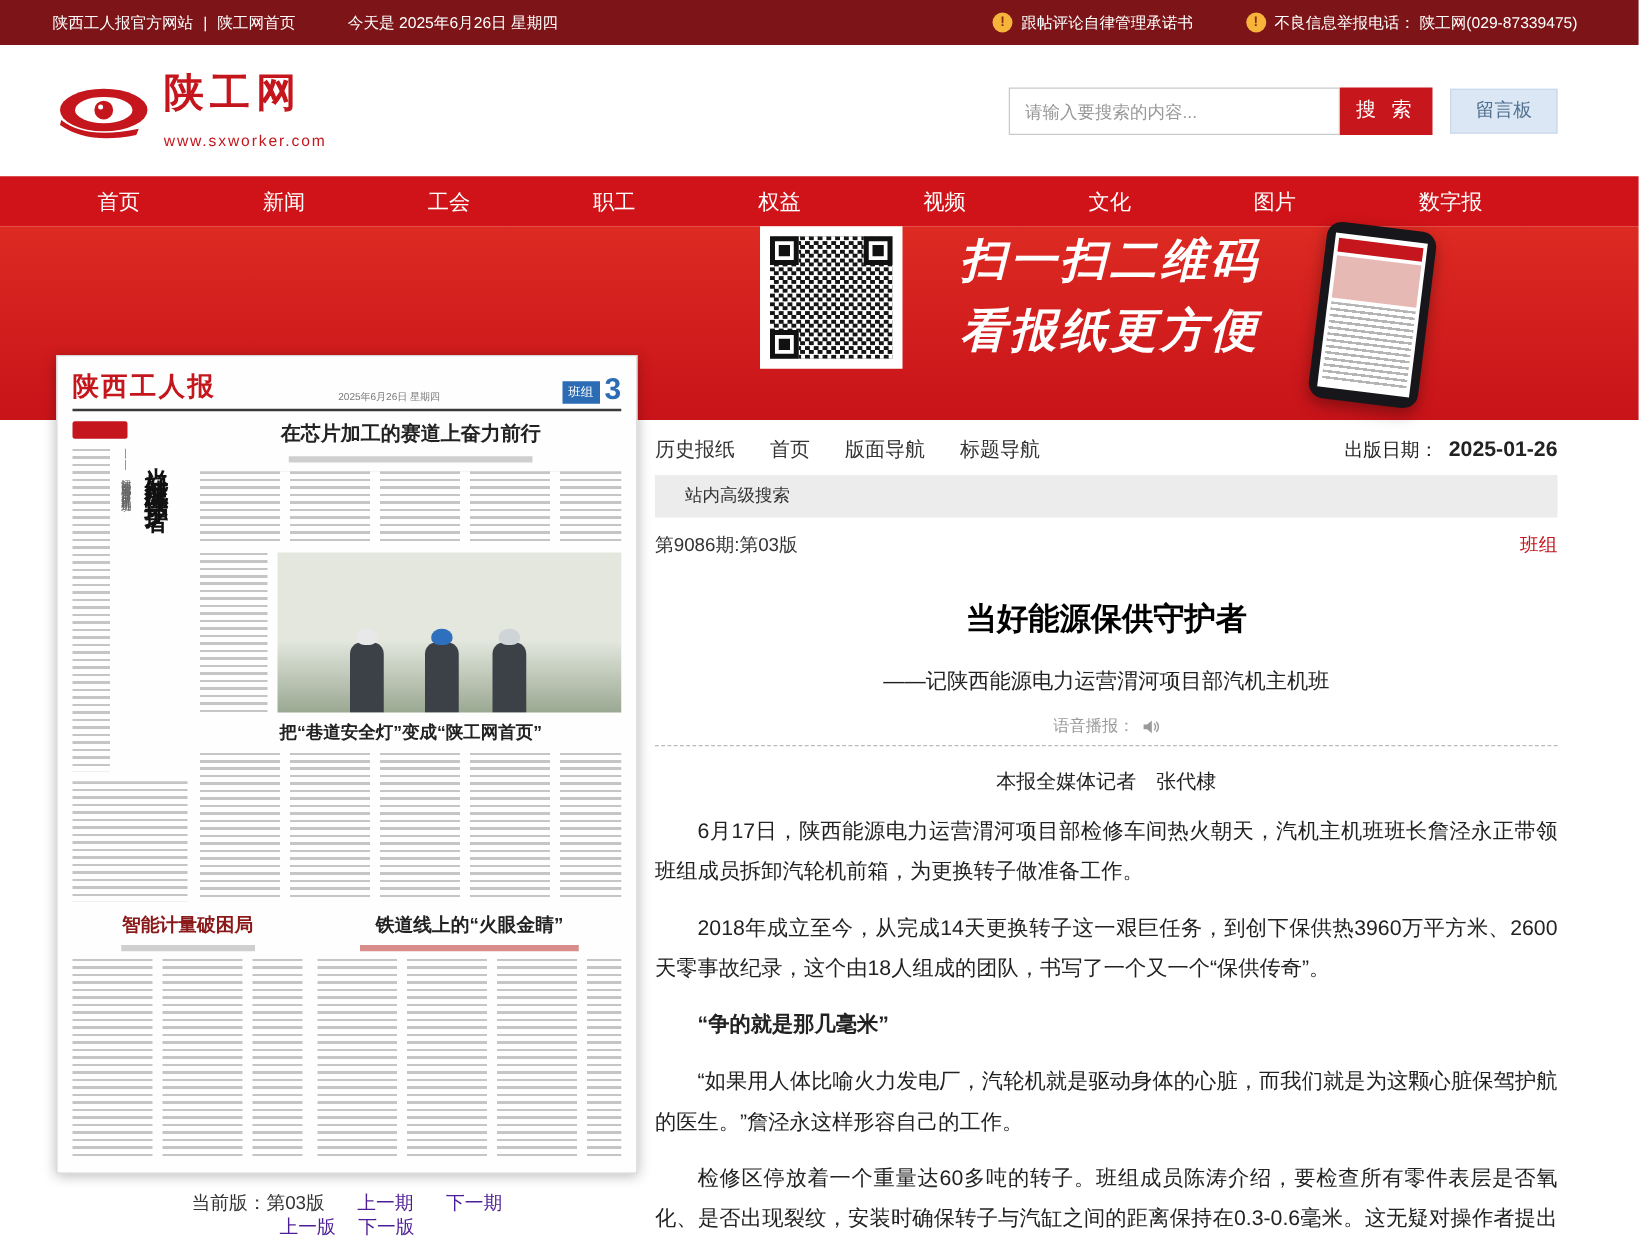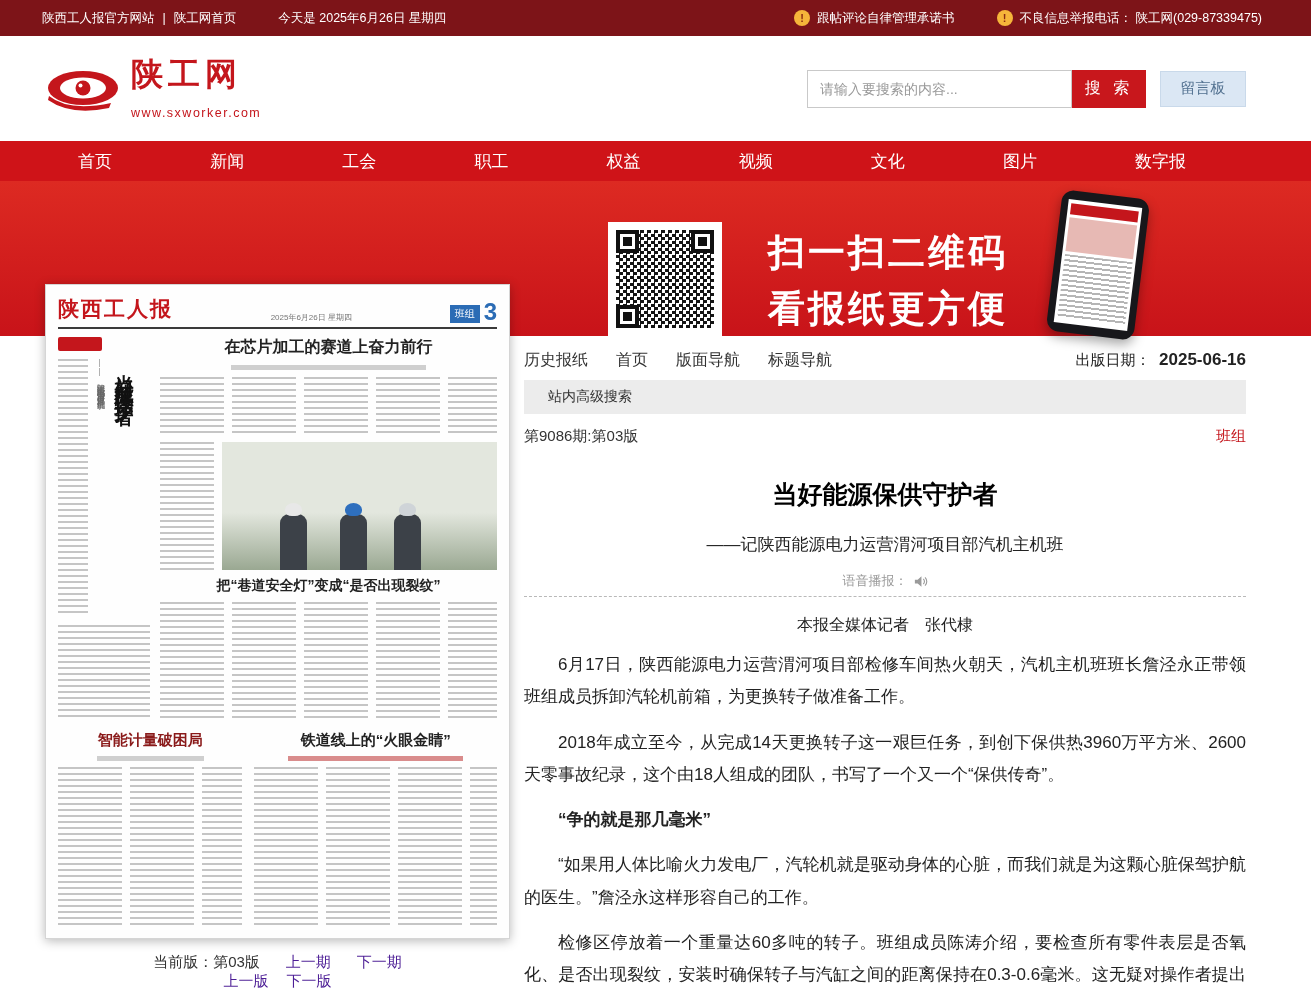--- a/index.html
+++ b/index.html
@@ -33,21 +33,21 @@
   .msg-btn { width:86px; height:36px; margin-left:14px; background:#dbe7f4; color:#51708f;
     border:1px solid #c9d9ea; font-size:15px; cursor:pointer; }
 
   
   .nav { height:40px; background:#cf1318; display:flex; align-items:center;
     justify-content:space-between; padding:0 125px 0 78px; }
   .nav a { color:#fff; font-size:17px; }
 
   
   .banner { height:155px; background:linear-gradient(180deg,#dd2a22,#c81319);
-    display:flex; align-items:flex-end; gap:46px; padding-left:608px; position:relative; }
+    display:flex; align-items:flex-start; gap:46px; padding-left:608px; position:relative;font-style:italic; }
   .qr { width:114px; height:114px; background:#fff; padding:8px; position:relative; flex:none; }
   .qr-grid { width:100%; height:100%;
     background:repeating-conic-gradient(#151515 0% 25%, #fff 0% 50%) 0 0/7px 7px; }
   .qf { position:absolute; width:23px; height:23px; border:4px solid #111; background:#fff; }
   .qf::after { content:""; position:absolute; inset:3px; background:#111; }
   .qf.tl{top:8px;left:8px} .qf.tr{top:8px;right:8px} .qf.bl{bottom:8px;left:8px}
   .banner-text { color:#fff; font-size:37px; font-weight:600; letter-spacing:3px; line-height:1.5; }
   .phone { width:88px; height:142px; background:#17171b; border-radius:12px;
     transform:rotate(7deg); padding:9px 7px; box-shadow:0 5px 12px rgba(0,0,0,.35); flex:none; }
   .phone-screen { width:100%; height:100%; background:#fff; overflow:hidden; padding:4px 3px; }
@@ -237,21 +237,21 @@
           <div class="thin-sub"></div>
           <div class="fk-multi ra-fk1"></div>
           <div class="photo-row">
             <div class="fk"></div>
             <div class="photo">
               <span class="fig f1"></span>
               <span class="fig f2"></span>
               <span class="fig f3"></span>
             </div>
           </div>
-          <div class="a2-title">把“巷道安全灯”变成“是否出现裂纹”</div>
+          <div class="a2-title">把“巷道安全灯”变成“陕工网首页”</div>
           <div class="fk-multi ra-fk2"></div>
         </div>
       </div>
 
       <div class="row-b">
         <div class="rb-col">
           <div class="a4-title">智能计量破困局</div>
           <div class="thin-sub"></div>
           <div class="fk-multi rb-fk"></div>
         </div>
@@ -277,21 +277,21 @@
   </div>
 
   <div class="right-pane">
     <div class="panel-nav">
       <a>历史报纸</a>
       <a>首页</a>
       <a>版面导航</a>
       <a>标题导航</a>
       <div class="pub">
         <span class="pub-label">出版日期：</span>
-        <span class="pub-date">2025-06-16</span>
+        <span class="pub-date">2025-01-26</span>
       </div>
     </div>
 
     <div class="adv-search">站内高级搜索</div>
 
     <div class="issue-row">
       <span>第9086期:第03版</span>
       <a class="issue-tag">班组</a>
     </div>
 

